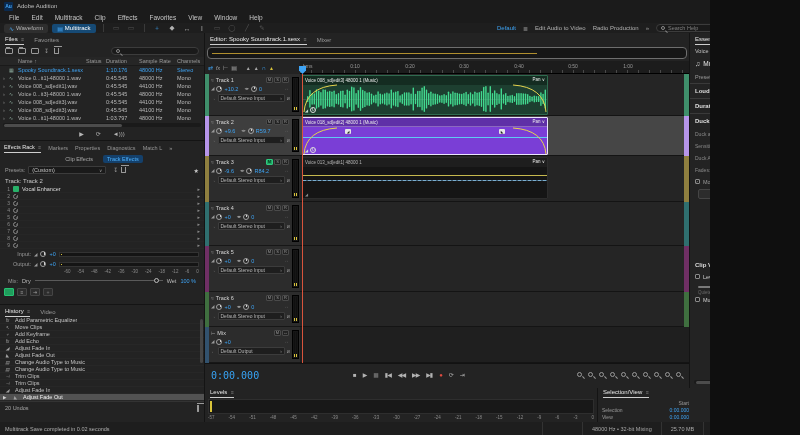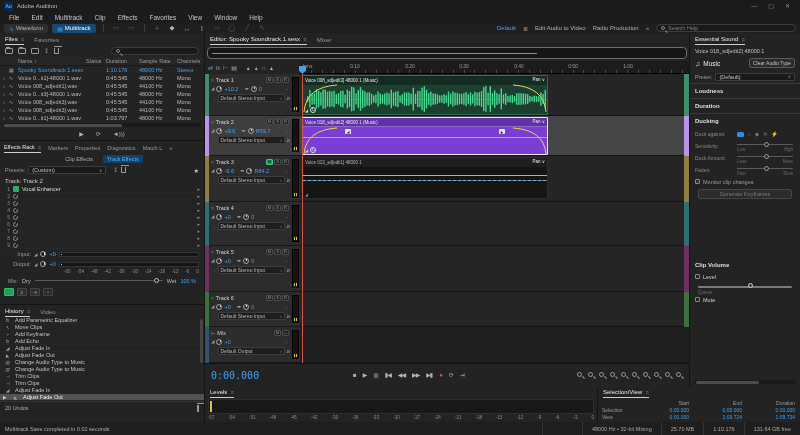--- a/index.html
+++ b/index.html
@@ -1,17 +1,17 @@
 <!DOCTYPE html>
 <html><head>
 <meta charset="utf-8">
 <style>
 *{margin:0;padding:0;box-sizing:border-box;font-family:"Liberation Sans",sans-serif;-webkit-font-smoothing:antialiased}
 html,body{background:#0f0f0f}
-#screen{position:relative;width:800px;height:435px;background:#141414;overflow:hidden;color:#c8c8c8}
+#screen{position:relative;width:710px;height:435px;background:#141414;overflow:hidden;color:#c8c8c8}
 .abs{position:absolute}
 .panel{position:absolute;background:#232323;overflow:hidden}
 
 .titlebar{left:0;top:0;width:800px;height:12px;background:#1b1b1b;display:flex;align-items:center;padding:0 4px;gap:4px}
 .aulogo{width:9px;height:9px;background:#0a2a4f;color:#45a7f5;font-size:5px;font-weight:bold;display:flex;align-items:center;justify-content:center;border-radius:1px}
 .apptitle{font-size:6px;color:#bdbdbd}
 .wctrls{margin-left:auto;display:flex;gap:11px;padding-right:6px}
 .wctrls span{font-size:6px;color:#9a9a9a;line-height:12px}
 .menubar{left:0;top:12px;width:800px;height:11px;background:#1b1b1b;display:flex;align-items:center;padding-left:3px}
 .menubar span{font-size:6.5px;color:#c6c6c6;padding:0 6px}

